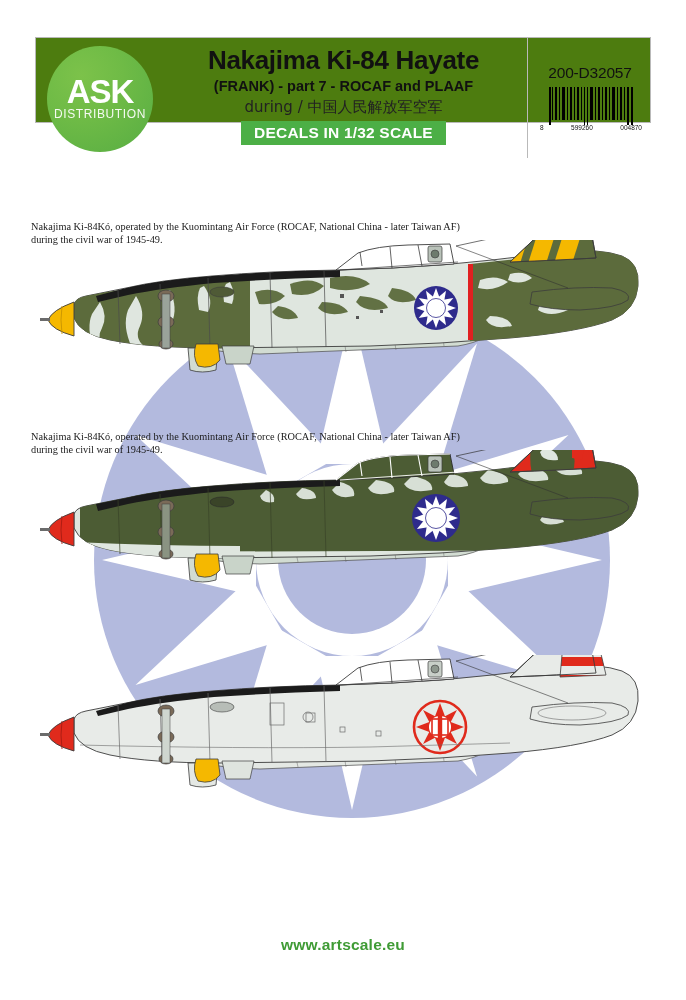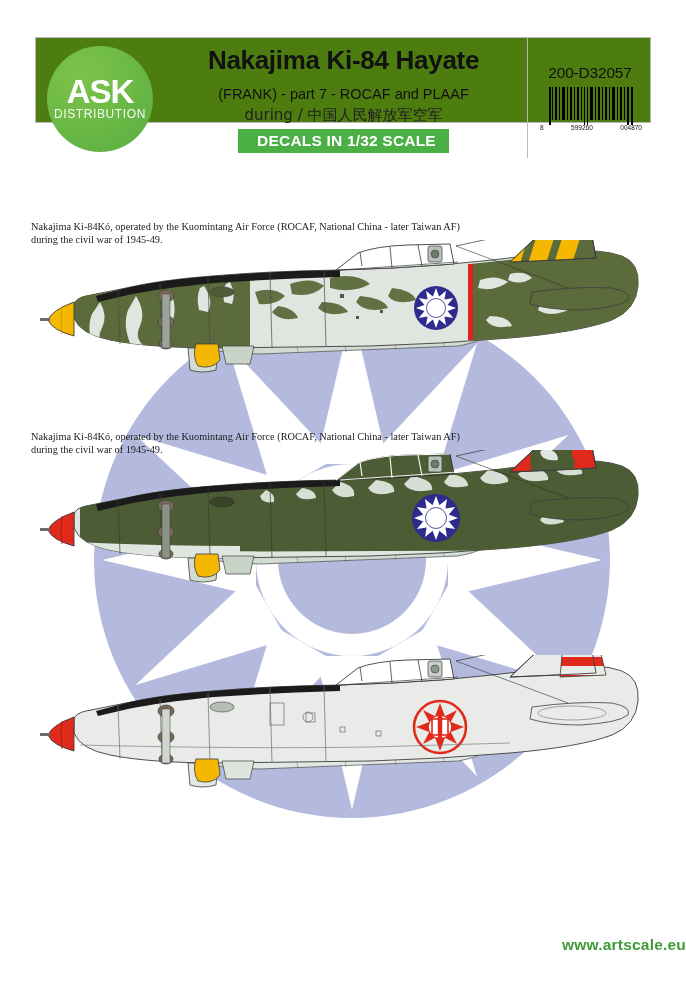--- a/index.html
+++ b/index.html
@@ -29,25 +29,25 @@
     line-height:32px;font-family:"Liberation Sans",sans-serif;
   }
   #logo-dist{
     font-size:12px;color:#ffffff;letter-spacing:0.6px;line-height:12px;
     opacity:.93;font-family:"Liberation Sans",sans-serif;
   }
   #title-block{
     position:absolute;left:125px;top:3px;width:365px;text-align:center;
   }
   #title-main{font-size:26px;font-weight:bold;color:#111;line-height:30px;margin-top:4px;letter-spacing:-0.3px;}
-  #title-sub{font-size:14.5px;font-weight:normal;color:#111;line-height:20px;margin-top:9px;}
+  #title-sub{font-size:14.5px;font-weight:bold;color:#111;line-height:20px;margin-top:1px;}
   #title-cn{font-size:15px;color:#222;line-height:21px;margin-top:1px;font-family:"DejaVu Sans",sans-serif;}
   #scale-banner{
     display:inline-block;background:#4caf46;color:#fff;font-size:15.5px;font-weight:bold;
-    padding:2px 13px 3px 19px;line-height:19px;margin-top:3px;letter-spacing:0.2px;
+    padding:2px 13px 3px 13px;line-height:19px;margin-top:3px;letter-spacing:0.2px;
   }
   #code-box{
     position:absolute;left:491px;top:0;width:124px;height:120px;
     border-left:1px solid #b9b9b9;box-sizing:border-box;
   }
   #code-text{
     position:absolute;left:0;top:26px;width:124px;text-align:center;
     font-size:15.5px;font-weight:normal;color:#111;letter-spacing:-0.2px;
   }
   #barcode{position:absolute;left:21px;top:49px;width:84px;height:38px;}
@@ -67,21 +67,21 @@
   #cap3{left:31px;top:636px;}
 
   
   .profile{position:absolute;z-index:3;}
   #prof1{left:40px;top:240px;width:610px;height:150px;}
   #prof2{left:40px;top:450px;width:610px;height:150px;}
   #prof3{left:40px;top:655px;width:610px;height:160px;}
 
   
   #footer{
-    position:absolute;left:0;top:936px;width:686px;text-align:right;z-index:6;
+    position:absolute;left:0;top:936px;width:686px;text-align:center;z-index:6;
     font-size:15.5px;font-weight:bold;color:#3f9b35;letter-spacing:0.2px;
   }
 </style>
 </head>
 <body>
 
 <div id="page">
 
   <svg id="watermark" viewBox="0 0 686 1000">
     <g transform="translate(352,560)">

